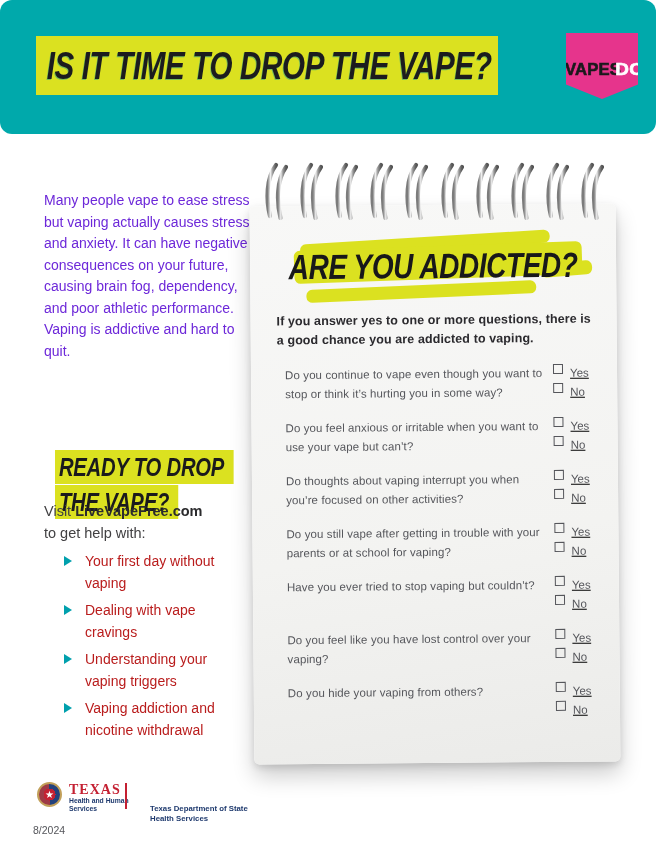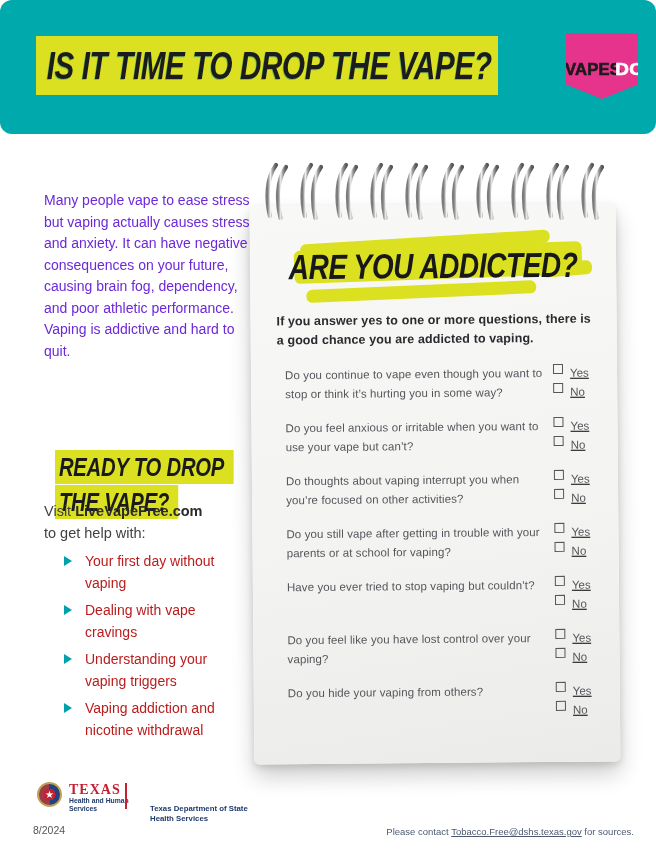--- a/index.html
+++ b/index.html
@@ -299,15 +299,14 @@
   <div class="hhs-sub">
     <span>Health and Human</span><br>
     <span>Services</span>
   </div>
   <div class="logo-divider"></div>
   <div class="dshs">
     <span>Texas Department of State</span><br>
     <span>Health Services</span>
   </div>
   <div class="date">8/2024</div>
-  <div class="contact"><span>Please contact </span><a>Tobacco.Free@dshs.texas.gov</a><span> for sources.</span></div>
 
 </div>
 
 </body></html>

